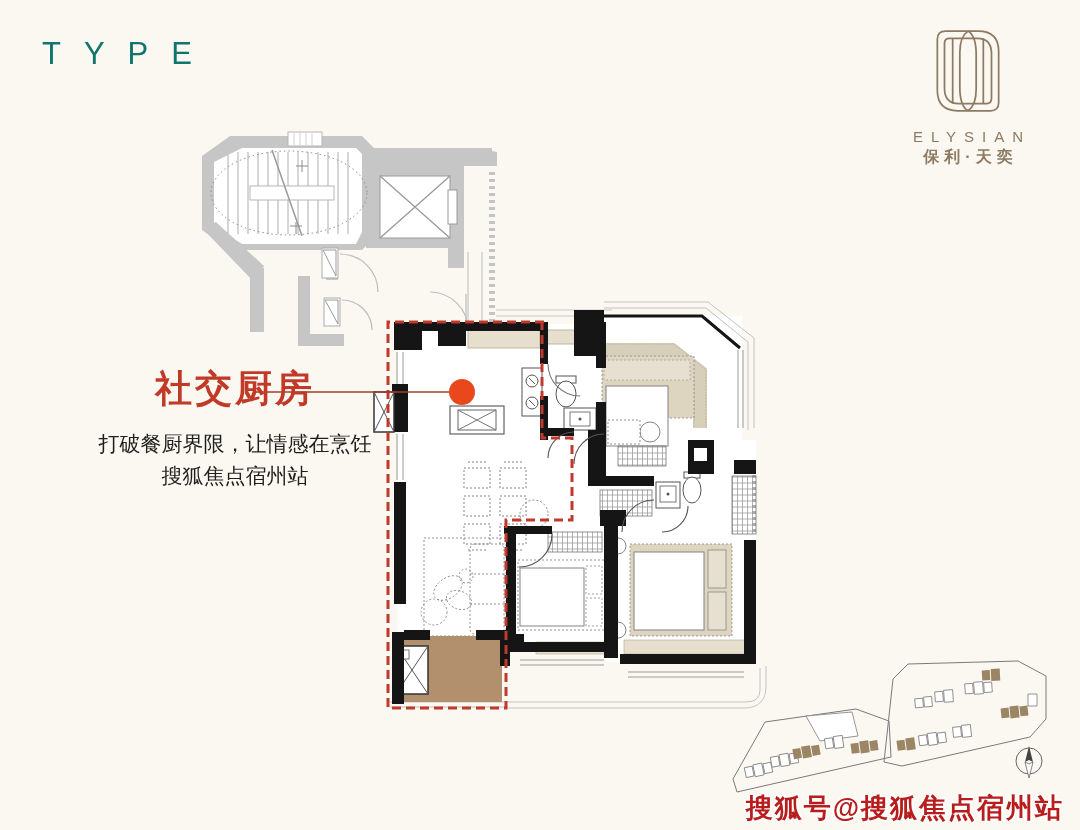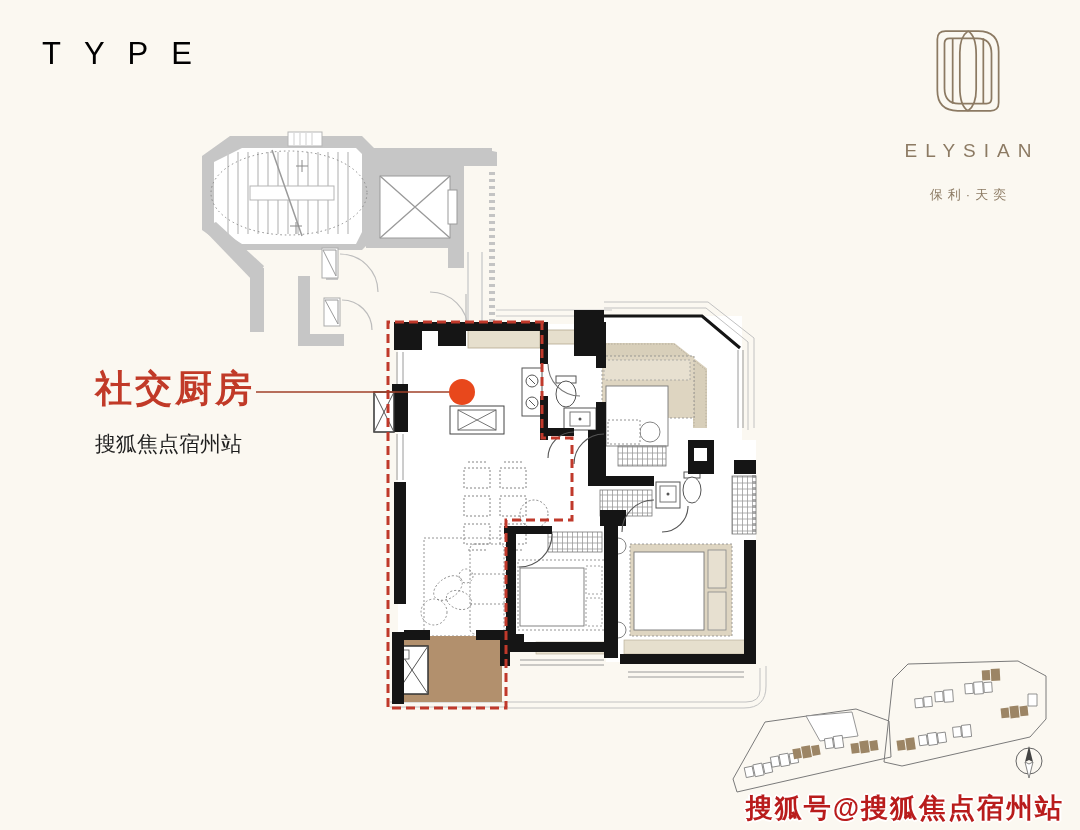--- a/index.html
+++ b/index.html
@@ -3,29 +3,29 @@
 <meta charset="utf-8">
 <style>
   html,body{margin:0;padding:0;}
   body{
     width:1080px;height:830px;position:relative;overflow:hidden;
     background:#fbf8f1;
     font-family:"Liberation Sans","DejaVu Sans",sans-serif;
   }
   .type-heading{
     position:absolute;left:42px;top:36px;
-    font-size:31px;font-weight:500;letter-spacing:23px;color:#000000;
+    font-size:31px;font-weight:500;letter-spacing:23px;color:#0f766e;
   }
   .brand{
     position:absolute;right:22px;top:26px;width:180px;text-align:center;color:#8c7a63;
   }
   .brand-emblem{display:block;margin:0 auto;}
-  .brand-name{font-size:19px;letter-spacing:8px;margin-top:20px;text-indent:8px;}
-  .brand-cn{font-size:13px;letter-spacing:5px;margin-top:24px;text-indent:5px;}
-  .callout{position:absolute;left:95px;top:364px;width:300px;}
+  .brand-name{font-size:15px;letter-spacing:8px;margin-top:8px;text-indent:8px;}
+  .brand-cn{font-size:16px;letter-spacing:5px;margin-top:2px;text-indent:5px;font-weight:bold;}
+  .callout{position:absolute;left:85px;top:364px;width:300px;text-align:center;}
   .callout-title{font-size:37px;font-weight:bold;color:#c13a28;letter-spacing:3px;}
   .callout-desc{margin-top:14px;font-size:21px;line-height:32px;color:#1e1e1e;}
   .plan-svg{position:absolute;left:0;top:0;}
   .watermark{
     position:absolute;right:16px;bottom:4px;
     font-size:27px;font-weight:bold;color:#b91c1c;letter-spacing:2px;
     text-shadow:-2px 0 0 #fff,2px 0 0 #fff,0 -2px 0 #fff,0 2px 0 #fff,
                 -1px -1px 0 #fff,1px 1px 0 #fff,-1px 1px 0 #fff,1px -1px 0 #fff;
   }
 </style>
@@ -346,17 +346,18 @@
       <circle cx="1029" cy="761" r="13" fill="none" stroke="#666" stroke-width="1"></circle>
       <polygon points="1029,746 1025,762 1029,760 1033,762" fill="#444"></polygon>
       <polygon points="1025,762 1029,778 1033,762 1029,764" fill="#ffffff" stroke="#666" stroke-width="0.8"></polygon>
     </g>
   </g>
 </svg>
 
 <div class="callout">
   <div class="callout-title">社交厨房</div>
   <div class="callout-desc">
+    <div>打破餐厨界限，让情感在烹饪</div>
     <div>搜狐焦点宿州站</div>
   </div>
 </div>
 
 <div class="watermark">搜狐号@搜狐焦点宿州站</div>
 
 </body></html>

